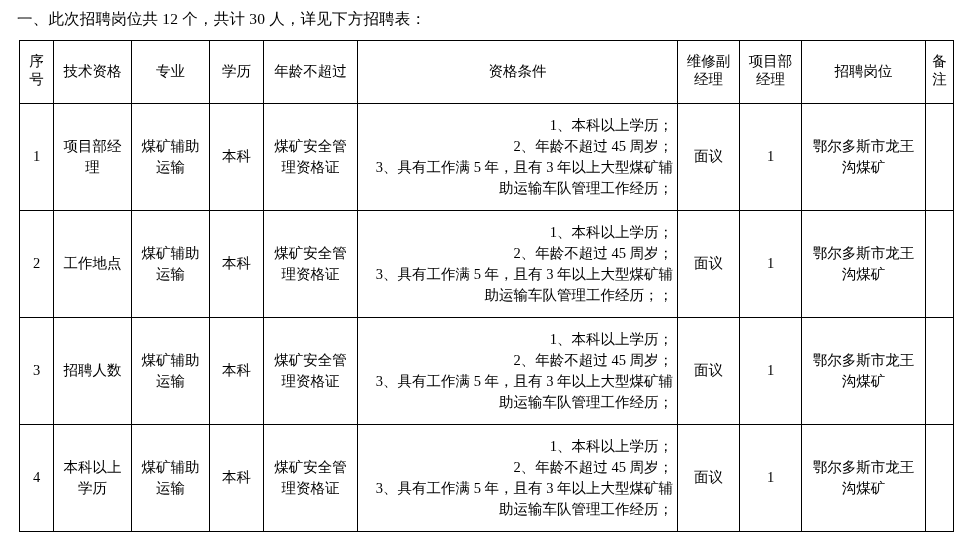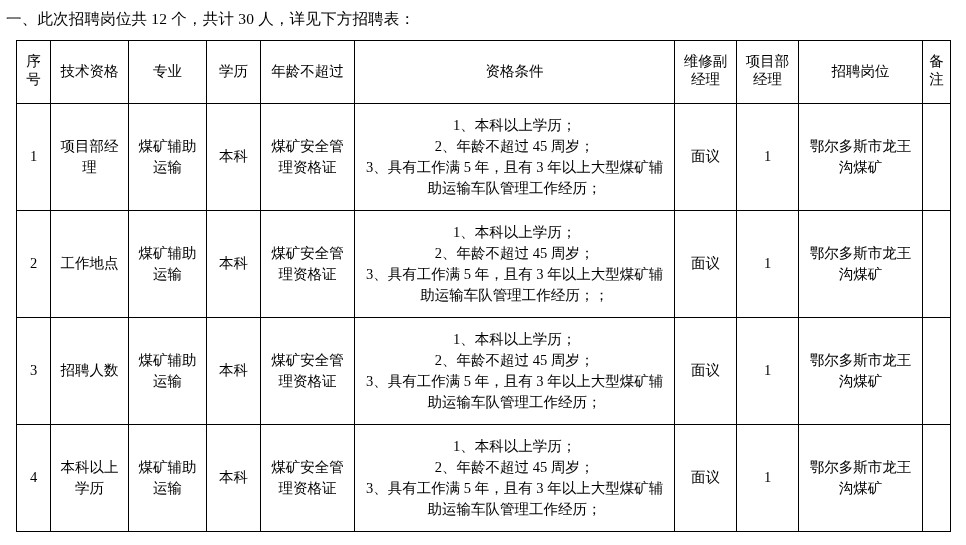--- a/index.html
+++ b/index.html
@@ -12,53 +12,53 @@
     height: 545px;
     font-family: "Liberation Serif", "DejaVu Serif", serif;
     color: #000000;
     overflow: hidden;
   }
   .page {
     position: relative;
     width: 966px;
     height: 545px;
     box-sizing: border-box;
-    padding: 0 0;
+    padding: 0 11px;
   }
   .intro {
     font-size: 15.5px;
     line-height: 1.4;
     padding: 8px 4px 10px 6px;
     letter-spacing: 0.2px;
     white-space: nowrap;
   }
   table.recruit {
     border-collapse: collapse;
     width: 934px;
-    margin-left: 16px;
+    margin-left: 8px;
     table-layout: fixed;
   }
   table.recruit th,
   table.recruit td {
     border: 1px solid #000000;
     vertical-align: middle;
     padding: 3px 4px;
     font-size: 14.5px;
     line-height: 1.45;
   }
   table.recruit thead th {
     text-align: center;
     font-weight: normal;
     height: 56px;
   }
   td.c {
     text-align: center;
   }
   td.cond {
-    text-align: center;
+    text-align: right;
     padding-left: 6px;
     padding-right: 4px;
     line-height: 1.5;
   }
   .cond div {
     white-space: nowrap;
   }
   .cond div.wrap {
     white-space: normal;
   }

